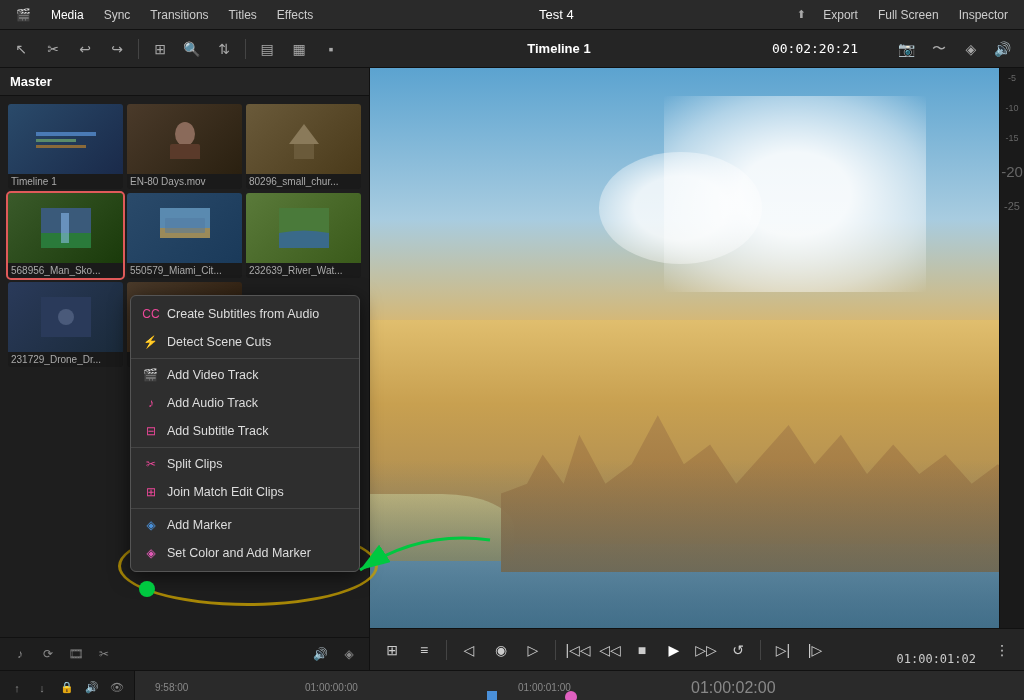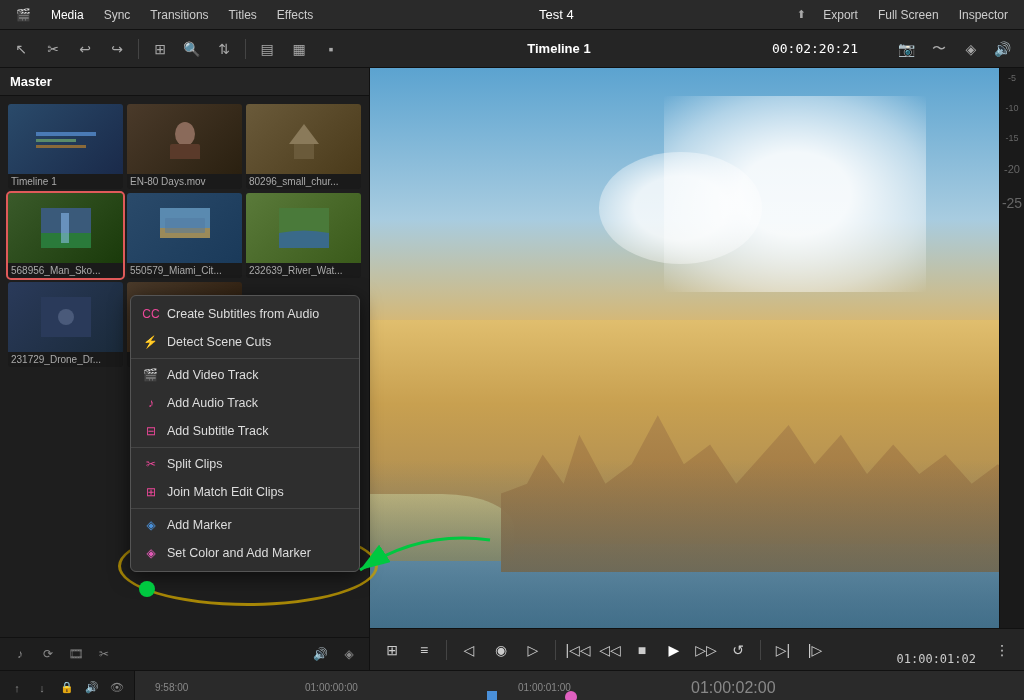--- a/index.html
+++ b/index.html
@@ -461,22 +461,22 @@
         <div class="beach"></div>
         <div class="city-skyline"></div>
 
         <div style="position:absolute;bottom:0;left:0;right:0;height:30%;background:linear-gradient(180deg,transparent 0%,rgba(50,100,130,0.6) 100%);"></div>
       </div>
 
       <div style="position:absolute;right:0;top:0;width:25px;height:100%;background:#1a1a1a;border-left:1px solid #111;display:flex;flex-direction:column;align-items:center;padding-top:5px;gap:20px;">
         <span style="font-size:9px;color:#666;">-5</span>
         <span style="font-size:9px;color:#666;">-10</span>
         <span style="font-size:9px;color:#666;">-15</span>
-        <span style="font-size:11px;color:#666;">-20</span>
-        <span style="font-size:14px;color:#666;">-25</span>
+        <span style="font-size:15px;color:#666;">-20</span>
+        <span style="font-size:11px;color:#666;">-25</span>
       </div>
     </div>
 
     <div class="transport-bar">
       <div class="transport-btn">⊞</div>
       <div class="transport-btn">≡</div>
       <div class="tb-sep"></div>
       <div class="transport-btn">◁</div>
       <div class="transport-btn">◉</div>
       <div class="transport-btn">▷</div>

